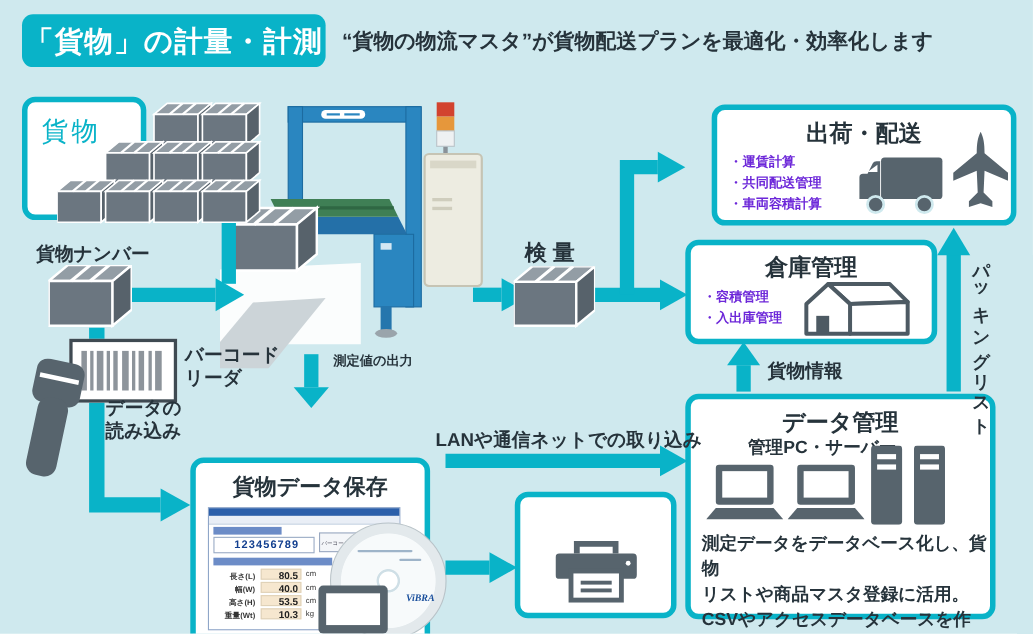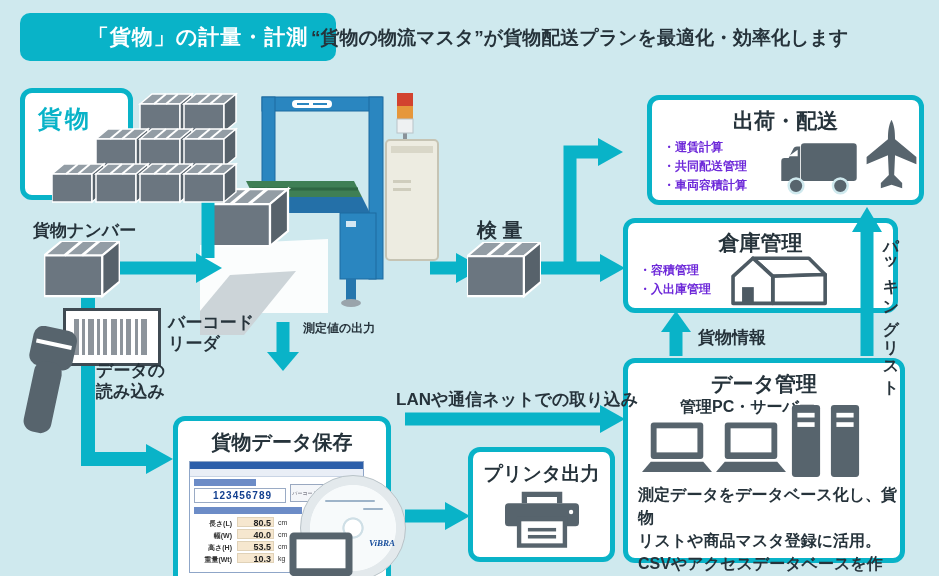--- a/index.html
+++ b/index.html
@@ -10,22 +10,22 @@
   .abs{position:absolute;}
   .card{
     position:absolute;background:#ffffff;border:5px solid #09b3c8;border-radius:12px;
     box-sizing:border-box;z-index:2;
   }
   .card-title{font-weight:700;color:#26333b;text-align:center;}
   .bullets{font-size:12px;font-weight:600;line-height:19px;color:#6d28d9;}
   .lbl{position:absolute;font-size:17px;font-weight:600;color:#26333b;z-index:4;line-height:21px;}
   #title-box{
     position:absolute;left:20px;top:13px;width:276px;height:48px;background:#09b3c8;
-    border-radius:10px;color:#fff;font-weight:700;font-size:21px;display:flex;
-    align-items:center;justify-content:center;z-index:2;letter-spacing:1px;padding-left:40px;
+    border-radius:10px;color:#fff;font-weight:700;font-size:26px;display:flex;
+    align-items:center;justify-content:center;z-index:2;letter-spacing:1px;
   }
   #subtitle{position:absolute;left:311px;top:25px;font-size:19px;font-weight:600;color:#26333b;z-index:2;}
   #arrow-layer{position:absolute;left:0;top:0;z-index:3;}
   .icon-layer{z-index:4;}
   
   #screen{position:absolute;left:11px;top:40px;width:173px;height:110px;background:#fff;
           border:1px solid #8fa6c8;z-index:1;}
   .scr-bar{position:absolute;left:0;top:0;width:100%;height:7px;background:#2c5faa;}
   .scr-menu{position:absolute;left:0;top:7px;width:100%;height:7px;background:#e9eef6;border-bottom:1px solid #c9d4e4;}
   .scr-sec{position:absolute;height:7px;background:#6c8cc7;}
@@ -93,21 +93,21 @@
       <polygon points="600,254 625,268 600,282"></polygon>
       <polygon points="598,138 623,152 598,166"></polygon>
       <polygon points="600,405 625,419 600,433"></polygon>
       <polygon points="445,502 470,516 445,530"></polygon>
       <polygon points="661,332 676,311 691,332"></polygon>
       <polygon points="852,232 867,207 882,232"></polygon>
     </g>
   </svg>
 
   <div class="card" style="left:20px;top:88px;width:113px;height:112px;">
-    <div style="position:absolute;left:13px;top:10px;font-size:24px;font-weight:700;color:#09b3c8;letter-spacing:3px;">貨物</div>
+    <div style="position:absolute;left:13px;top:10px;font-size:24px;font-weight:400;color:#09b3c8;letter-spacing:3px;">貨物</div>
   </div>
   <svg class="abs icon-layer" style="left:52px;top:90px;" width="186" height="114" viewBox="0 0 186 114">
     <use href="#cubeg" x="88" y="4"></use>
       <use href="#cubeg" x="132" y="4"></use>
     <use href="#cubeg" x="44" y="39"></use>
       <use href="#cubeg" x="88" y="39"></use>
       <use href="#cubeg" x="132" y="39"></use>
     <use href="#cubeg" x="0" y="74"></use>
       <use href="#cubeg" x="44" y="74"></use>
       <use href="#cubeg" x="88" y="74"></use>
@@ -192,21 +192,21 @@
       <path d="M4,50 V26 Q4,22 8,22 L13,22 L19,10 Q20,8 23,8 L27,8 L27,50 Z" fill="#57646d"></path>
       <polygon points="13,20 24,12 24,20" fill="#ffffff"></polygon>
       <circle cx="22" cy="56" r="9" fill="#57646d" stroke="#cfe9ee" stroke-width="3"></circle>
       <circle cx="76" cy="56" r="9" fill="#57646d" stroke="#cfe9ee" stroke-width="3"></circle>
     </svg>
     <svg style="position:absolute;left:212px;top:18px;" width="55" height="80" viewBox="0 0 60 90">
       <path d="M30,2 C33,8 34,14 34,24 L58,44 L58,52 L34,42 L33,64 L42,73 L42,79 L30,75 L18,79 L18,73 L27,64 L26,42 L2,52 L2,44 L26,24 C26,14 27,8 30,2 Z" fill="#57646d"></path>
     </svg>
   </div>
 
-  <div class="card" style="left:623px;top:218px;width:275px;height:95px;">
+  <div class="card" style="left:623px;top:218px;width:229px;height:95px;">
     <div class="card-title" style="margin-top:6px;font-size:21px;">倉庫管理</div>
     <div class="bullets" style="position:absolute;left:11px;top:38px;">
       <div>・容積管理</div>
       <div>・入出庫管理</div>
     </div>
     <svg style="position:absolute;left:97px;top:28px;" width="110" height="56" viewBox="0 0 112 62">
       <g stroke="#4d5a63" stroke-width="4" fill="#ffffff" stroke-linejoin="round">
         <polygon points="26,8 88,8 106,26 48,28"></polygon>
         <polygon points="48,28 106,26 106,58 48,58"></polygon>
         <polygon points="4,58 4,28 26,8 48,28 48,58"></polygon>
@@ -285,21 +285,20 @@
       <div class="cd-brand">ViBRA</div>
     </div>
     <svg style="position:absolute;left:101px;top:109px;z-index:3;" width="84" height="66" viewBox="0 0 96 70">
       <rect x="12" y="0" width="72" height="50" rx="5" fill="#57646d"></rect>
       <rect x="20" y="8" width="56" height="33" fill="#ffffff"></rect>
       <polygon points="0,68 96,68 84,54 12,54" fill="#57646d"></polygon>
     </svg>
   </div>
 
   <div class="card" style="left:468px;top:447px;width:147px;height:115px;">
-    <div class="card-title" style="margin-top:9px;font-size:19px;">プリンタ出力</div>
     <svg style="position:absolute;left:32px;top:38px;" width="74" height="60" viewBox="0 0 84 66">
       <path d="M22,14 V4 H62 V14" fill="none" stroke="#57646d" stroke-width="6"></path>
       <rect x="0" y="14" width="84" height="26" rx="4" fill="#57646d"></rect>
       <circle cx="75" cy="24" r="2.5" fill="#ffffff"></circle>
       <rect x="16" y="32" width="52" height="30" fill="#ffffff" stroke="#57646d" stroke-width="5"></rect>
       <rect x="26" y="42" width="32" height="4" fill="#57646d"></rect>
       <rect x="26" y="50" width="32" height="4" fill="#57646d"></rect>
     </svg>
   </div>
 

